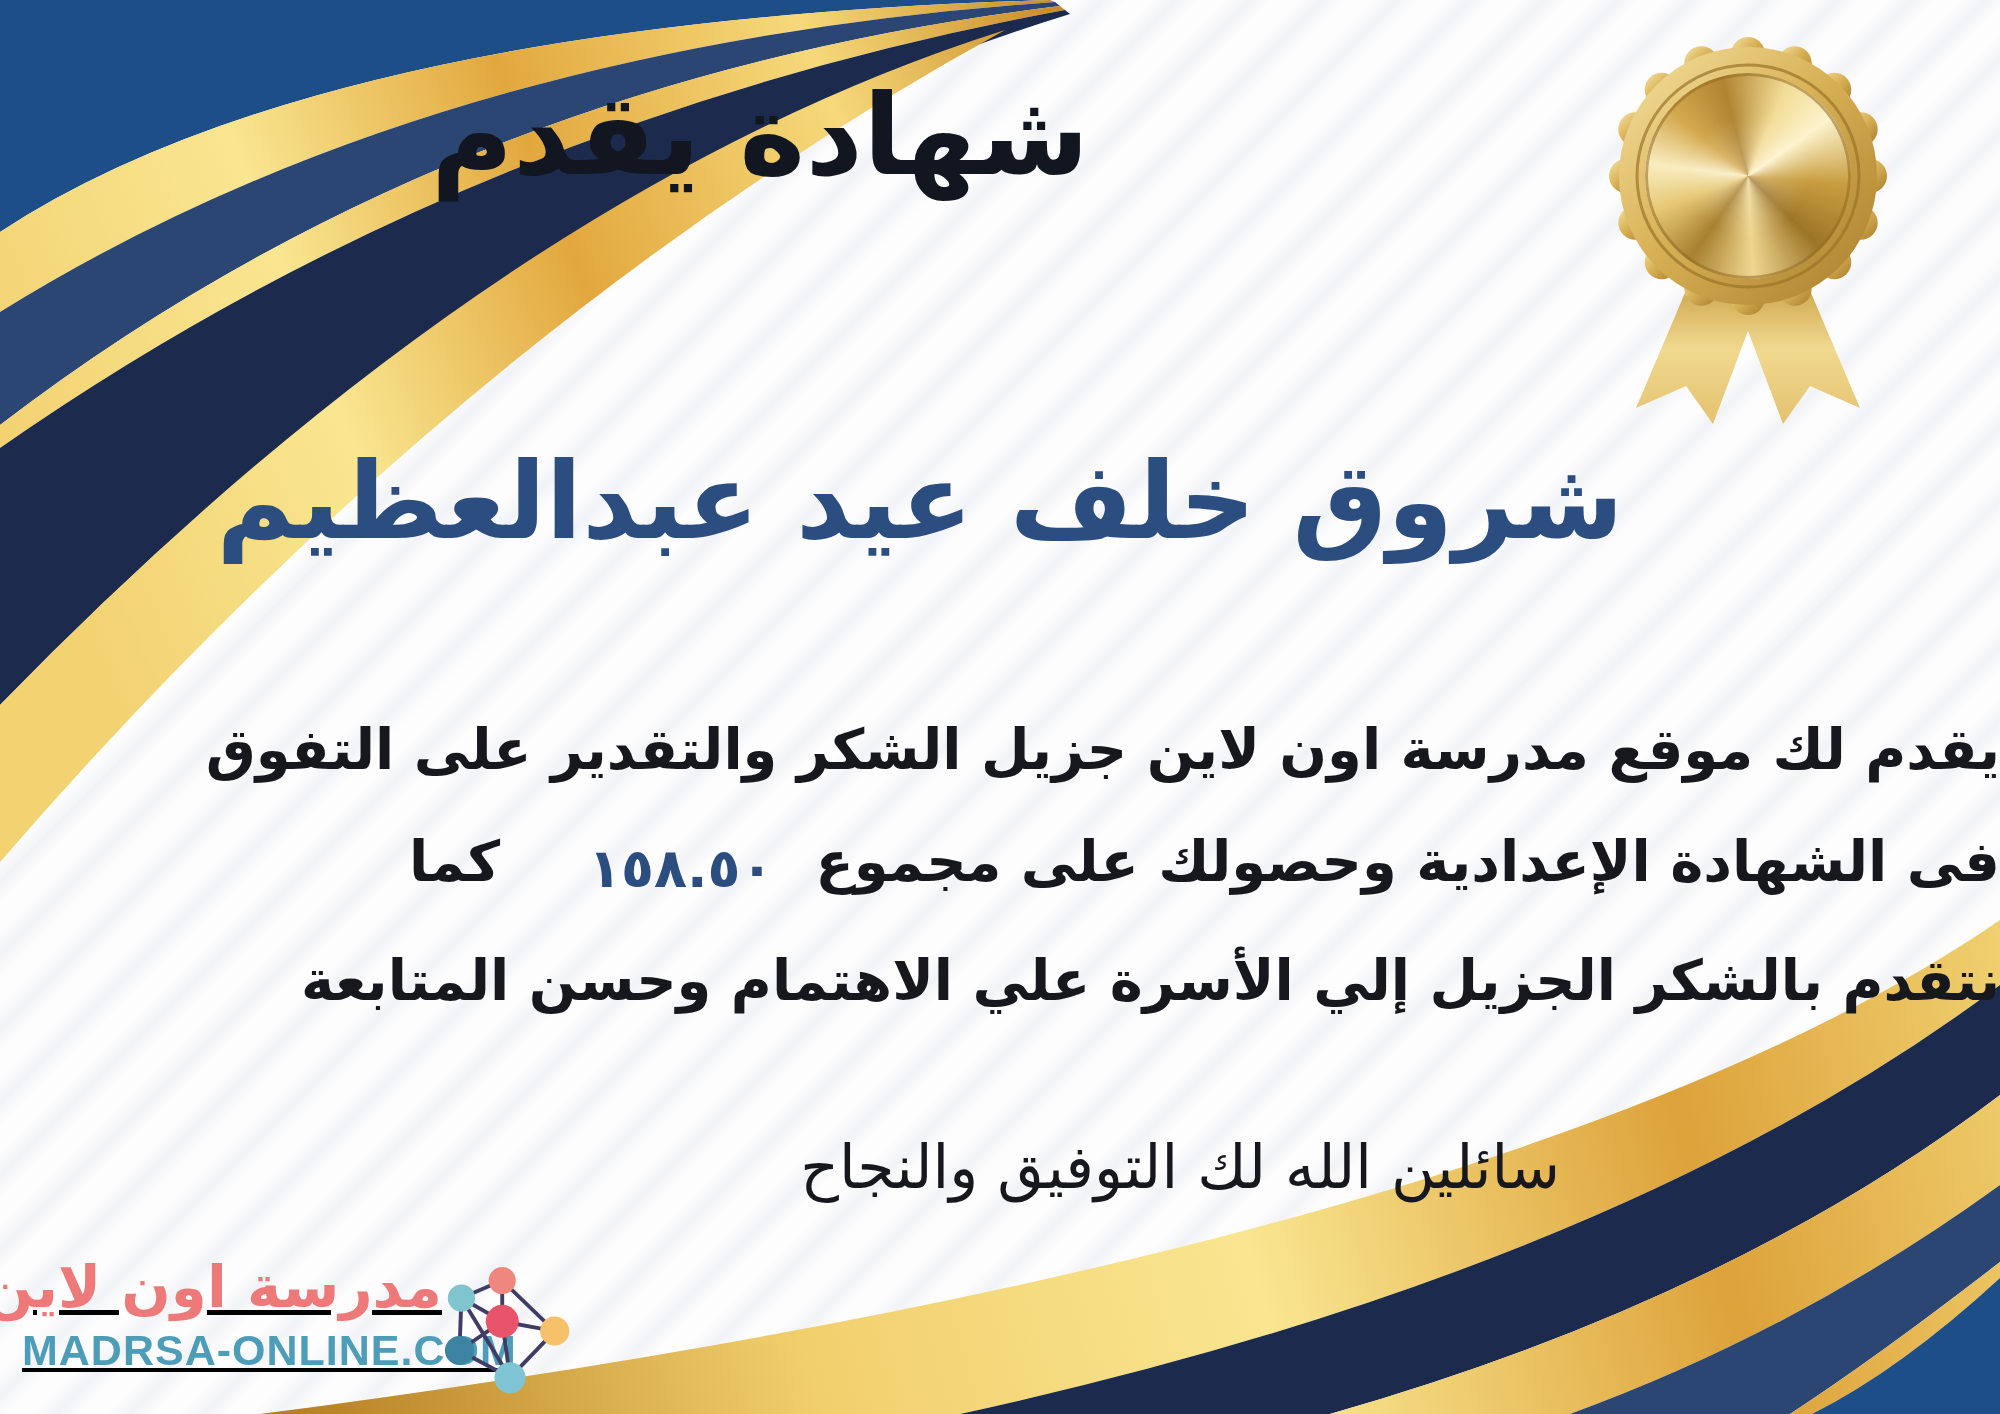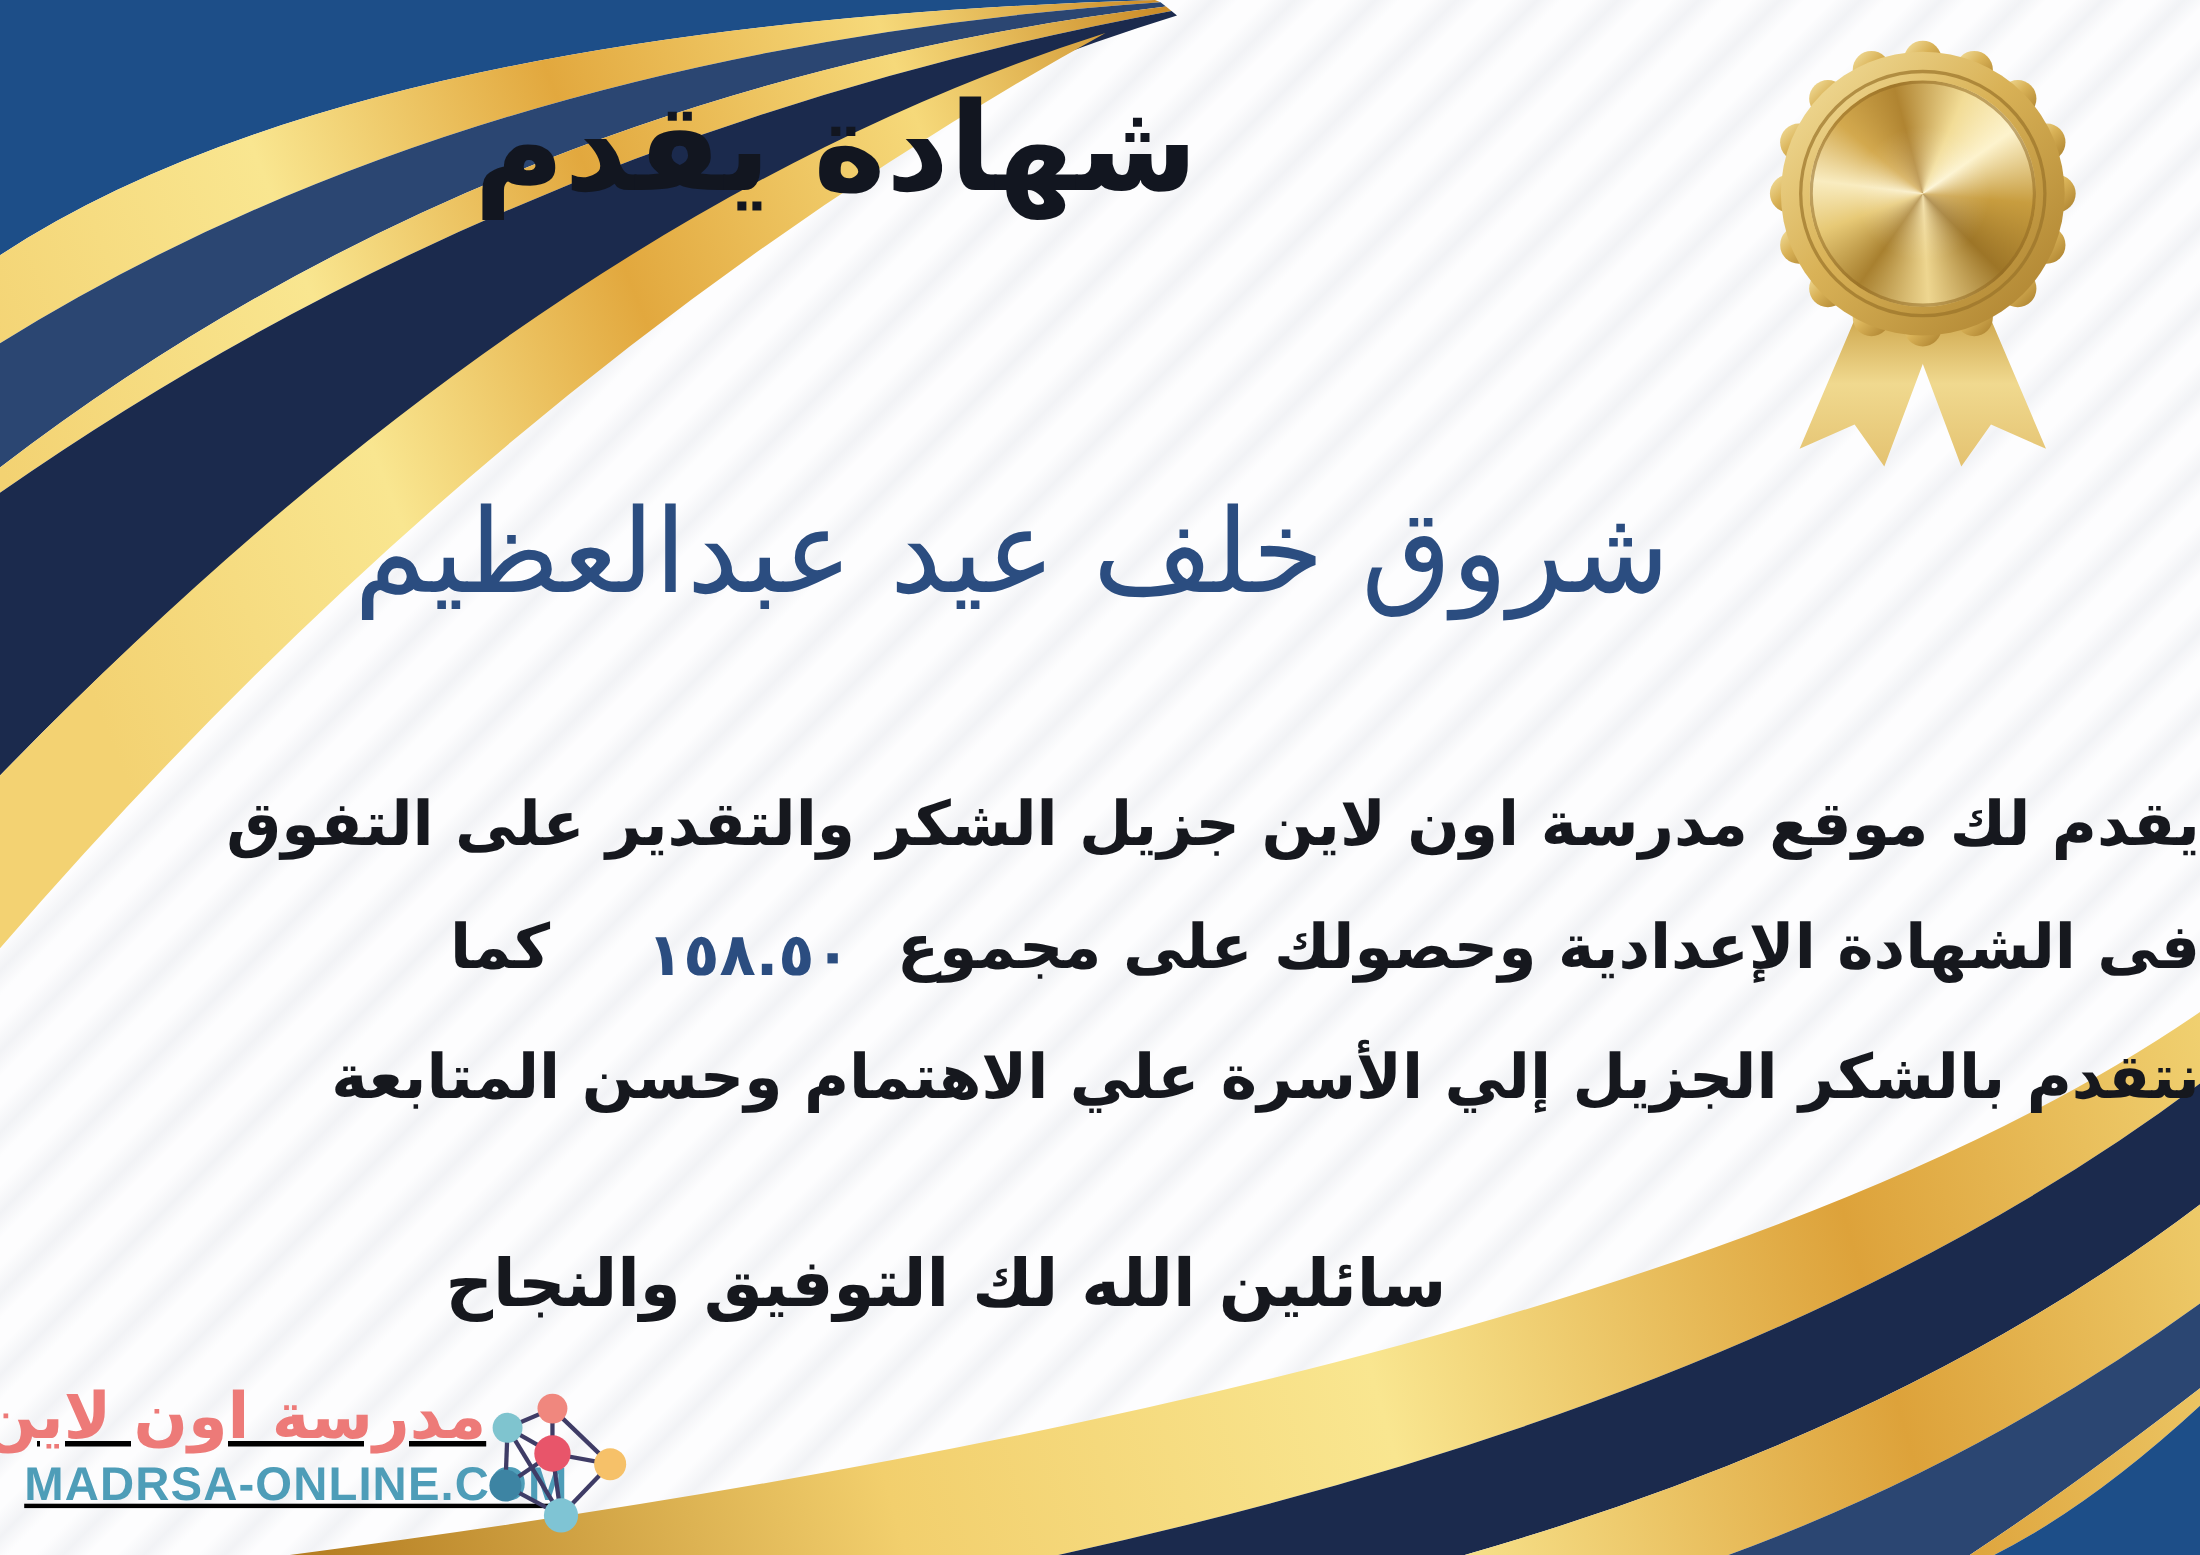--- a/index.html
+++ b/index.html
@@ -29,36 +29,36 @@
       conic-gradient(from 215deg,
         #a8802f 0deg, #e7c976 35deg, #f9ecc0 62deg, #d3a94e 95deg,
         #b08431 130deg, #f2dc96 168deg, #fdf3cd 200deg, #c89d3f 240deg,
         #9d7527 280deg, #eed690 322deg, #a8802f 360deg);
     box-shadow: inset 0 0 0 3px rgba(146,106,34,.55);
   }
 
   .student-name{
     position:absolute;left:0;top:440px;width:1840px;
     text-align:center;direction:rtl;
-    font-size:106px;font-weight:normal;color:#2b4d80;
+    font-size:106px;font-weight:bold;color:#2b4d80;
   }
   .body-text{
     position:absolute;left:0;top:694px;width:2000px;
     text-align:right;direction:rtl;
     font-size:56px;font-weight:bold;color:#16181e;
     line-height:112px;
   }
   .score{
     display:inline-block;color:#2b4d80;font-size:54px;font-weight:bold;
     margin:0 42px 0 88px;vertical-align:-6px;letter-spacing:2px;
   }
   .closing{
     position:absolute;left:160px;top:1132px;width:1400px;
-    text-align:center;direction:rtl;
-    font-size:60px;font-weight:bold;color:#16181e;
+    direction:rtl;
+    font-size:60px;font-weight:normal;color:#16181e;
   }
 
   .logo{position:absolute;left:22px;top:1252px;width:420px;text-align:center;text-decoration:underline;}
   .logo-ar{
     direction:rtl;font-size:58px;font-weight:bold;color:#ed7a78;
     line-height:70px;white-space:nowrap;
   }
   .logo-url{
     font-family:"Liberation Sans",sans-serif;
     font-size:43px;font-weight:bold;color:#4e9db8;

